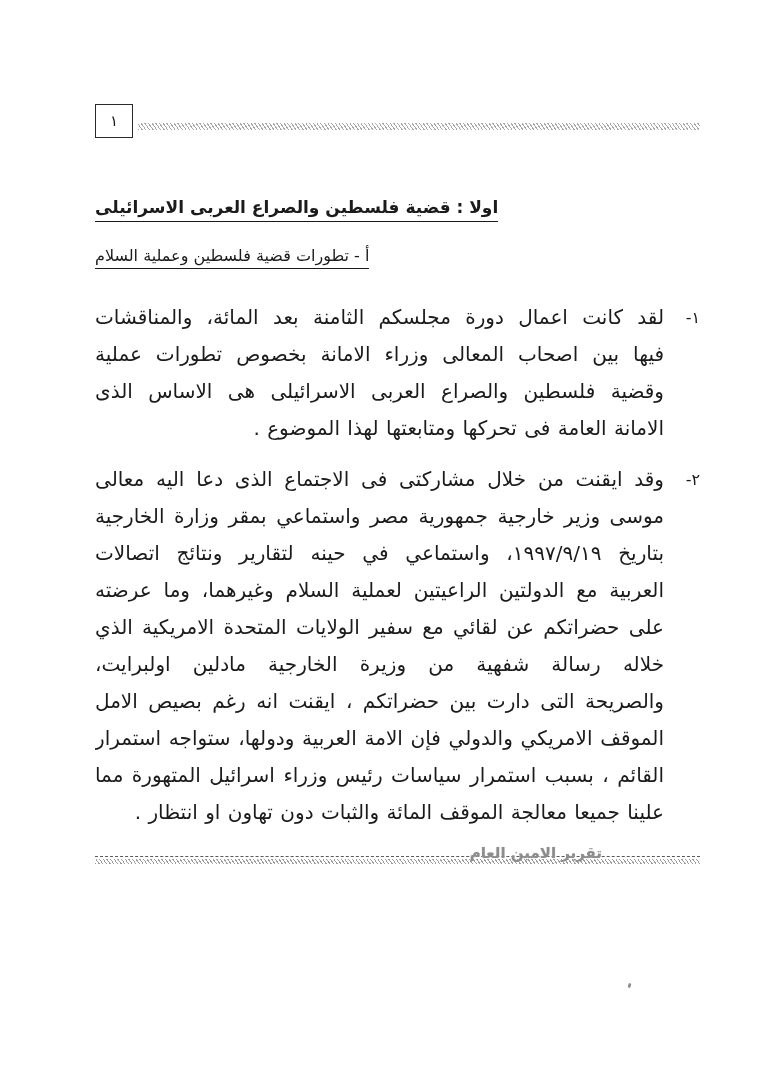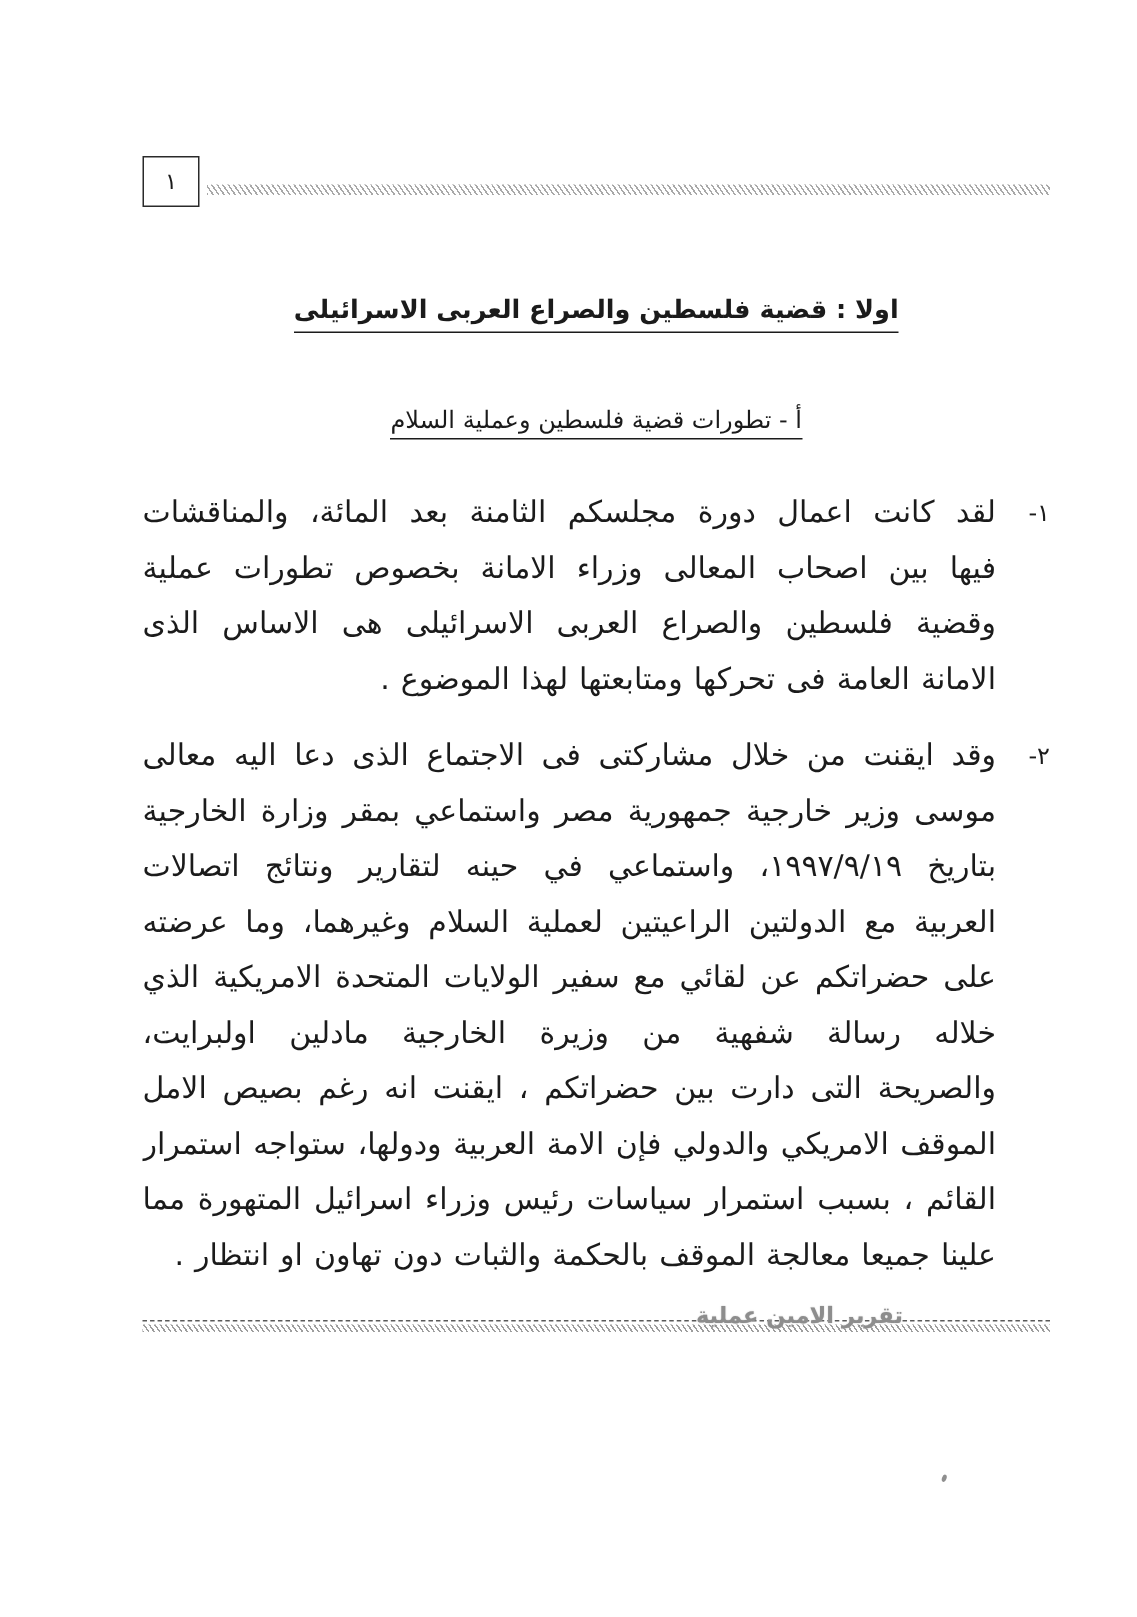--- a/index.html
+++ b/index.html
@@ -56,24 +56,24 @@
     font-size: 22px;
     font-weight: bold;
     padding-bottom: 5px;
     border-bottom: 2.5px solid #141414;
     letter-spacing: 0.5px;
   }
 
   
   .heading-wrap {
     direction: rtl;
-    text-align: center;
+    text-align: left;
   }
   .heading-first-wrap { margin-top: 58px; }
-  .heading-sub-wrap   { margin-top: 48px; }
+  .heading-sub-wrap   { margin-top: 24px; }
   .section-heading {
     display: inline-block;
     font-size: 17px;
     font-weight: bold;
     padding-bottom: 4px;
     border-bottom: 1.6px solid #1b1b1b;
   }
   .subsection-heading {
     display: inline-block;
     font-size: 16px;
@@ -189,25 +189,25 @@
     <div class="para-lines">
       <div class="line">وقد ايقنت من خلال مشاركتى فى الاجتماع الذى دعا اليه معالى الوزير عمرو</div>
       <div class="line">موسى وزير خارجية جمهورية مصر واستماعي بمقر وزارة الخارجية المصرية</div>
       <div class="line">بتاريخ ١٩٩٧/٩/١٩، واستماعي في حينه لتقارير ونتائج اتصالات الاطراف</div>
       <div class="line">العربية مع الدولتين الراعيتين لعملية السلام وغيرهما، وما عرضته شخصيا</div>
       <div class="line">على حضراتكم عن لقائي مع سفير الولايات المتحدة الامريكية الذي نقل لي</div>
       <div class="line">خلاله رسالة شفهية من وزيرة الخارجية مادلين اولبرايت، والمناقشات والدولي</div>
       <div class="line">والصريحة التى دارت بين حضراتكم ، ايقنت انه رغم بصيص الامل فى</div>
       <div class="line">الموقف الامريكي والدولي فإن الامة العربية ودولها، ستواجه استمرار المأزق</div>
       <div class="line">القائم ، بسبب استمرار سياسات رئيس وزراء اسرائيل المتهورة مما يفرض</div>
-      <div class="line end">علينا جميعا معالجة الموقف بالحكمة والثبات دون تهاون او انتظار .</div>
+      <div class="line end">علينا جميعا معالجة الموقف المائة والثبات دون تهاون او انتظار .</div>
     </div>
   </div>
 
   <div class="footer">
     <div class="footer-dashes"></div>
     <div class="footer-hatch"></div>
-    <span class="footer-stamp">تقرير الامين عملية</span>
+    <span class="footer-stamp">تقرير الامين العام</span>
   </div>
 
   <div class="scan-artifact"></div>
 
 </div>
 
 </body></html>

